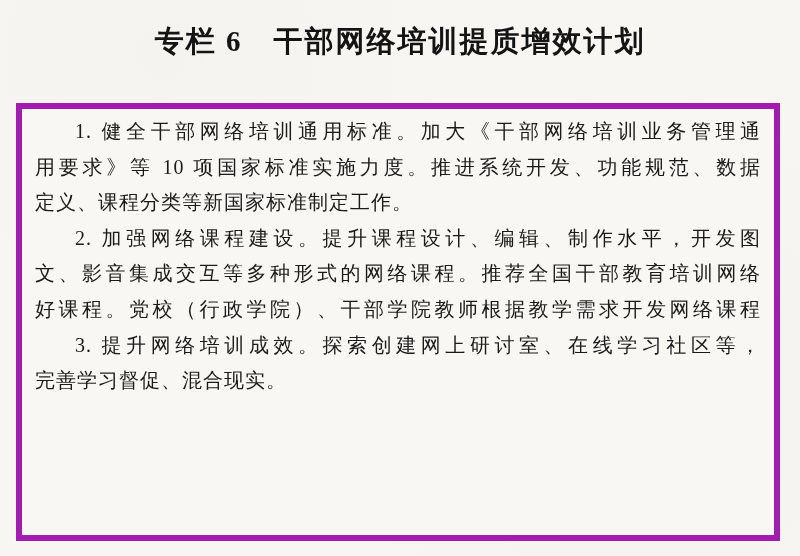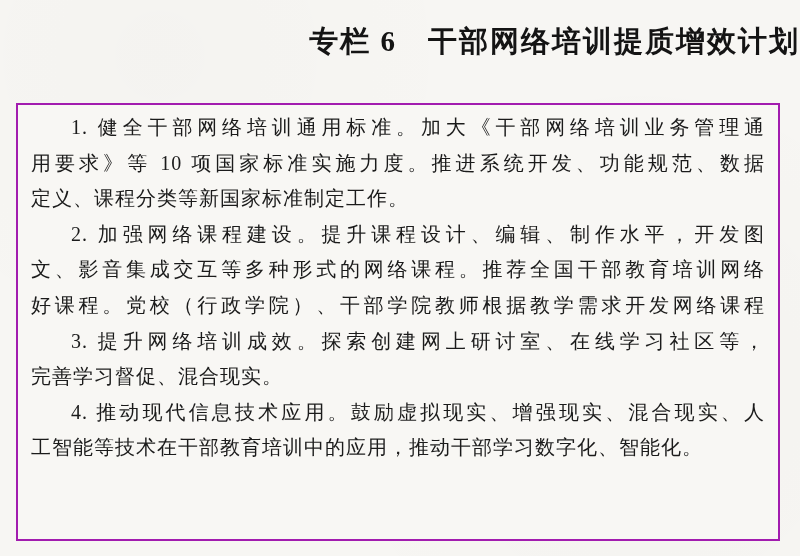--- a/index.html
+++ b/index.html
@@ -22,34 +22,34 @@
     background:
       radial-gradient(circle at 20% 10%, rgba(0,0,0,0.012), transparent 40%),
       radial-gradient(circle at 80% 70%, rgba(0,0,0,0.015), transparent 45%);
     pointer-events: none;
   }
   .doc-title {
     position: absolute;
     top: 22px;
     left: 0;
     width: 100%;
-    text-align: right;
+    text-align: center;
     font-size: 29px;
     font-weight: bold;
     letter-spacing: 2px;
     color: #141414;
   }
   .content-box {
     position: absolute;
     left: 16px;
     top: 103px;
     width: 764px;
     height: 438px;
     box-sizing: border-box;
-    border: 2px solid #a21caf;
+    border: 6px solid #a21caf;
     background: #f8f7f4;
     padding: 5px 13px 4px 13px;
   }
   .para {
     margin: 0;
   }
   .line {
     font-size: 20px;
     line-height: 35.6px;
     height: 35.6px;
@@ -88,18 +88,14 @@
     <div class="line fill indent">2. 加强网络课程建设。提升课程设计、编辑、制作水平，开发图</div>
     <div class="line fill">文、影音集成交互等多种形式的网络课程。推荐全国干部教育培训网络</div>
     <div class="line fill">好课程。党校（行政学院）、干部学院教师根据教学需求开发网络课程</div>
   </div>
 
   <div class="para">
     <div class="line fill indent">3. 提升网络培训成效。探索创建网上研讨室、在线学习社区等，</div>
     <div class="line">完善学习督促、混合现实。</div>
   </div>
 
-  <div class="para">
-    <div class="line fill indent">4. 推动现代信息技术应用。鼓励虚拟现实、增强现实、混合现实、人</div>
-    <div class="line">工智能等技术在干部教育培训中的应用，推动干部学习数字化、智能化。</div>
-  </div>
 
 </div>
 
 </body></html>

